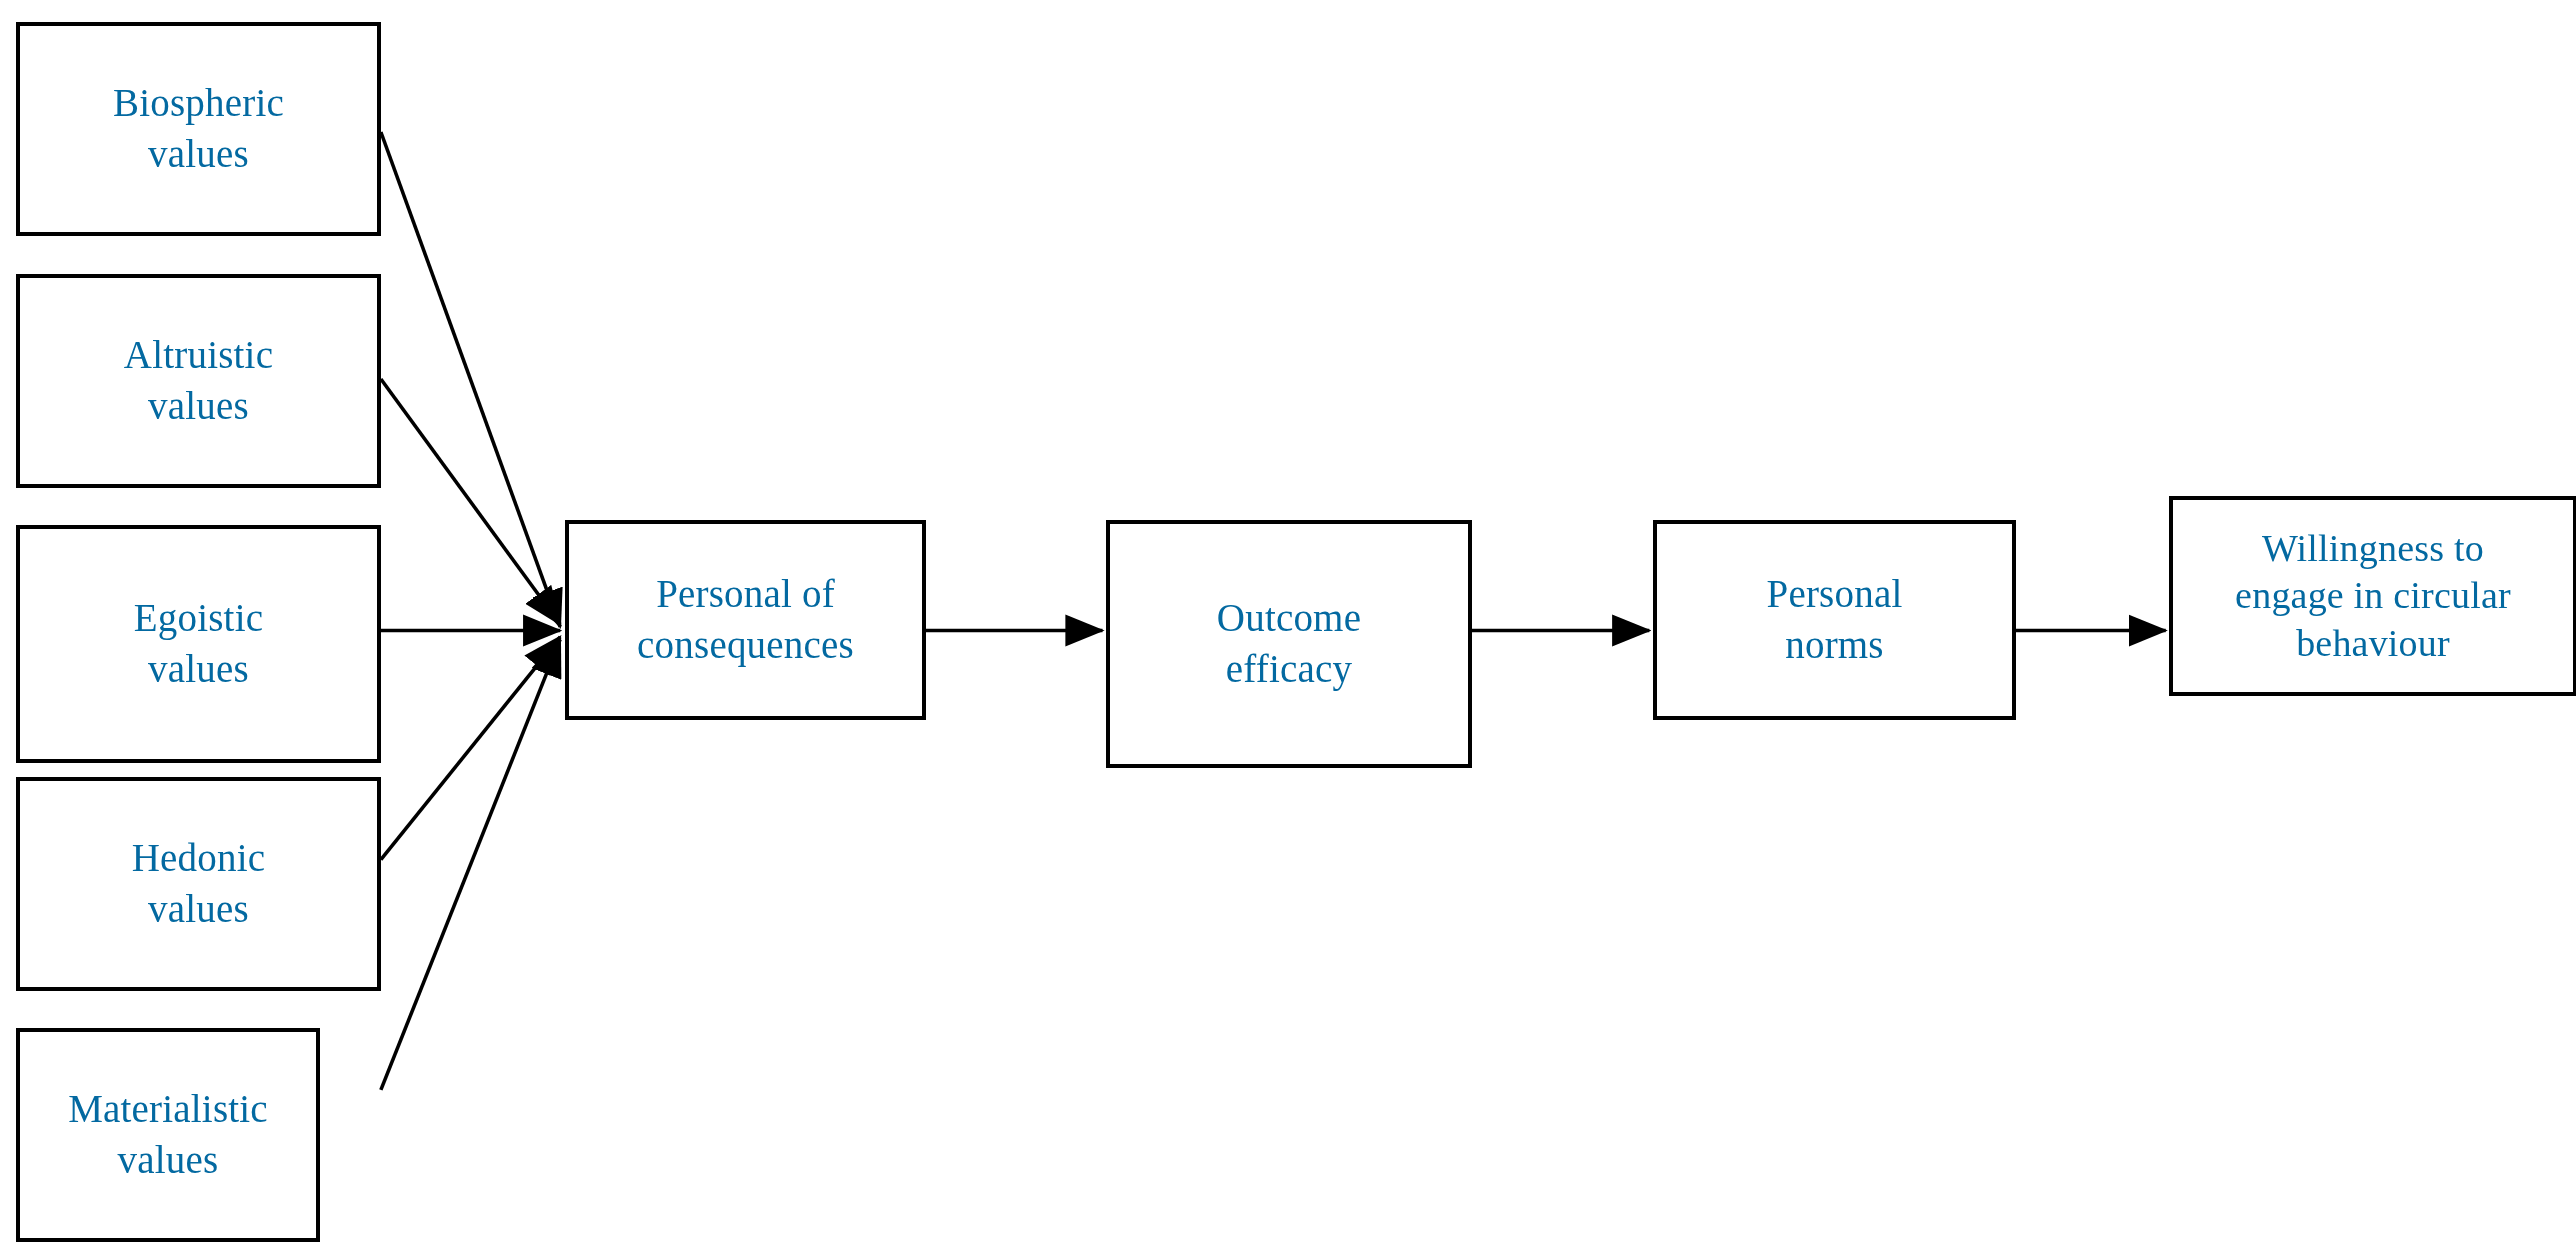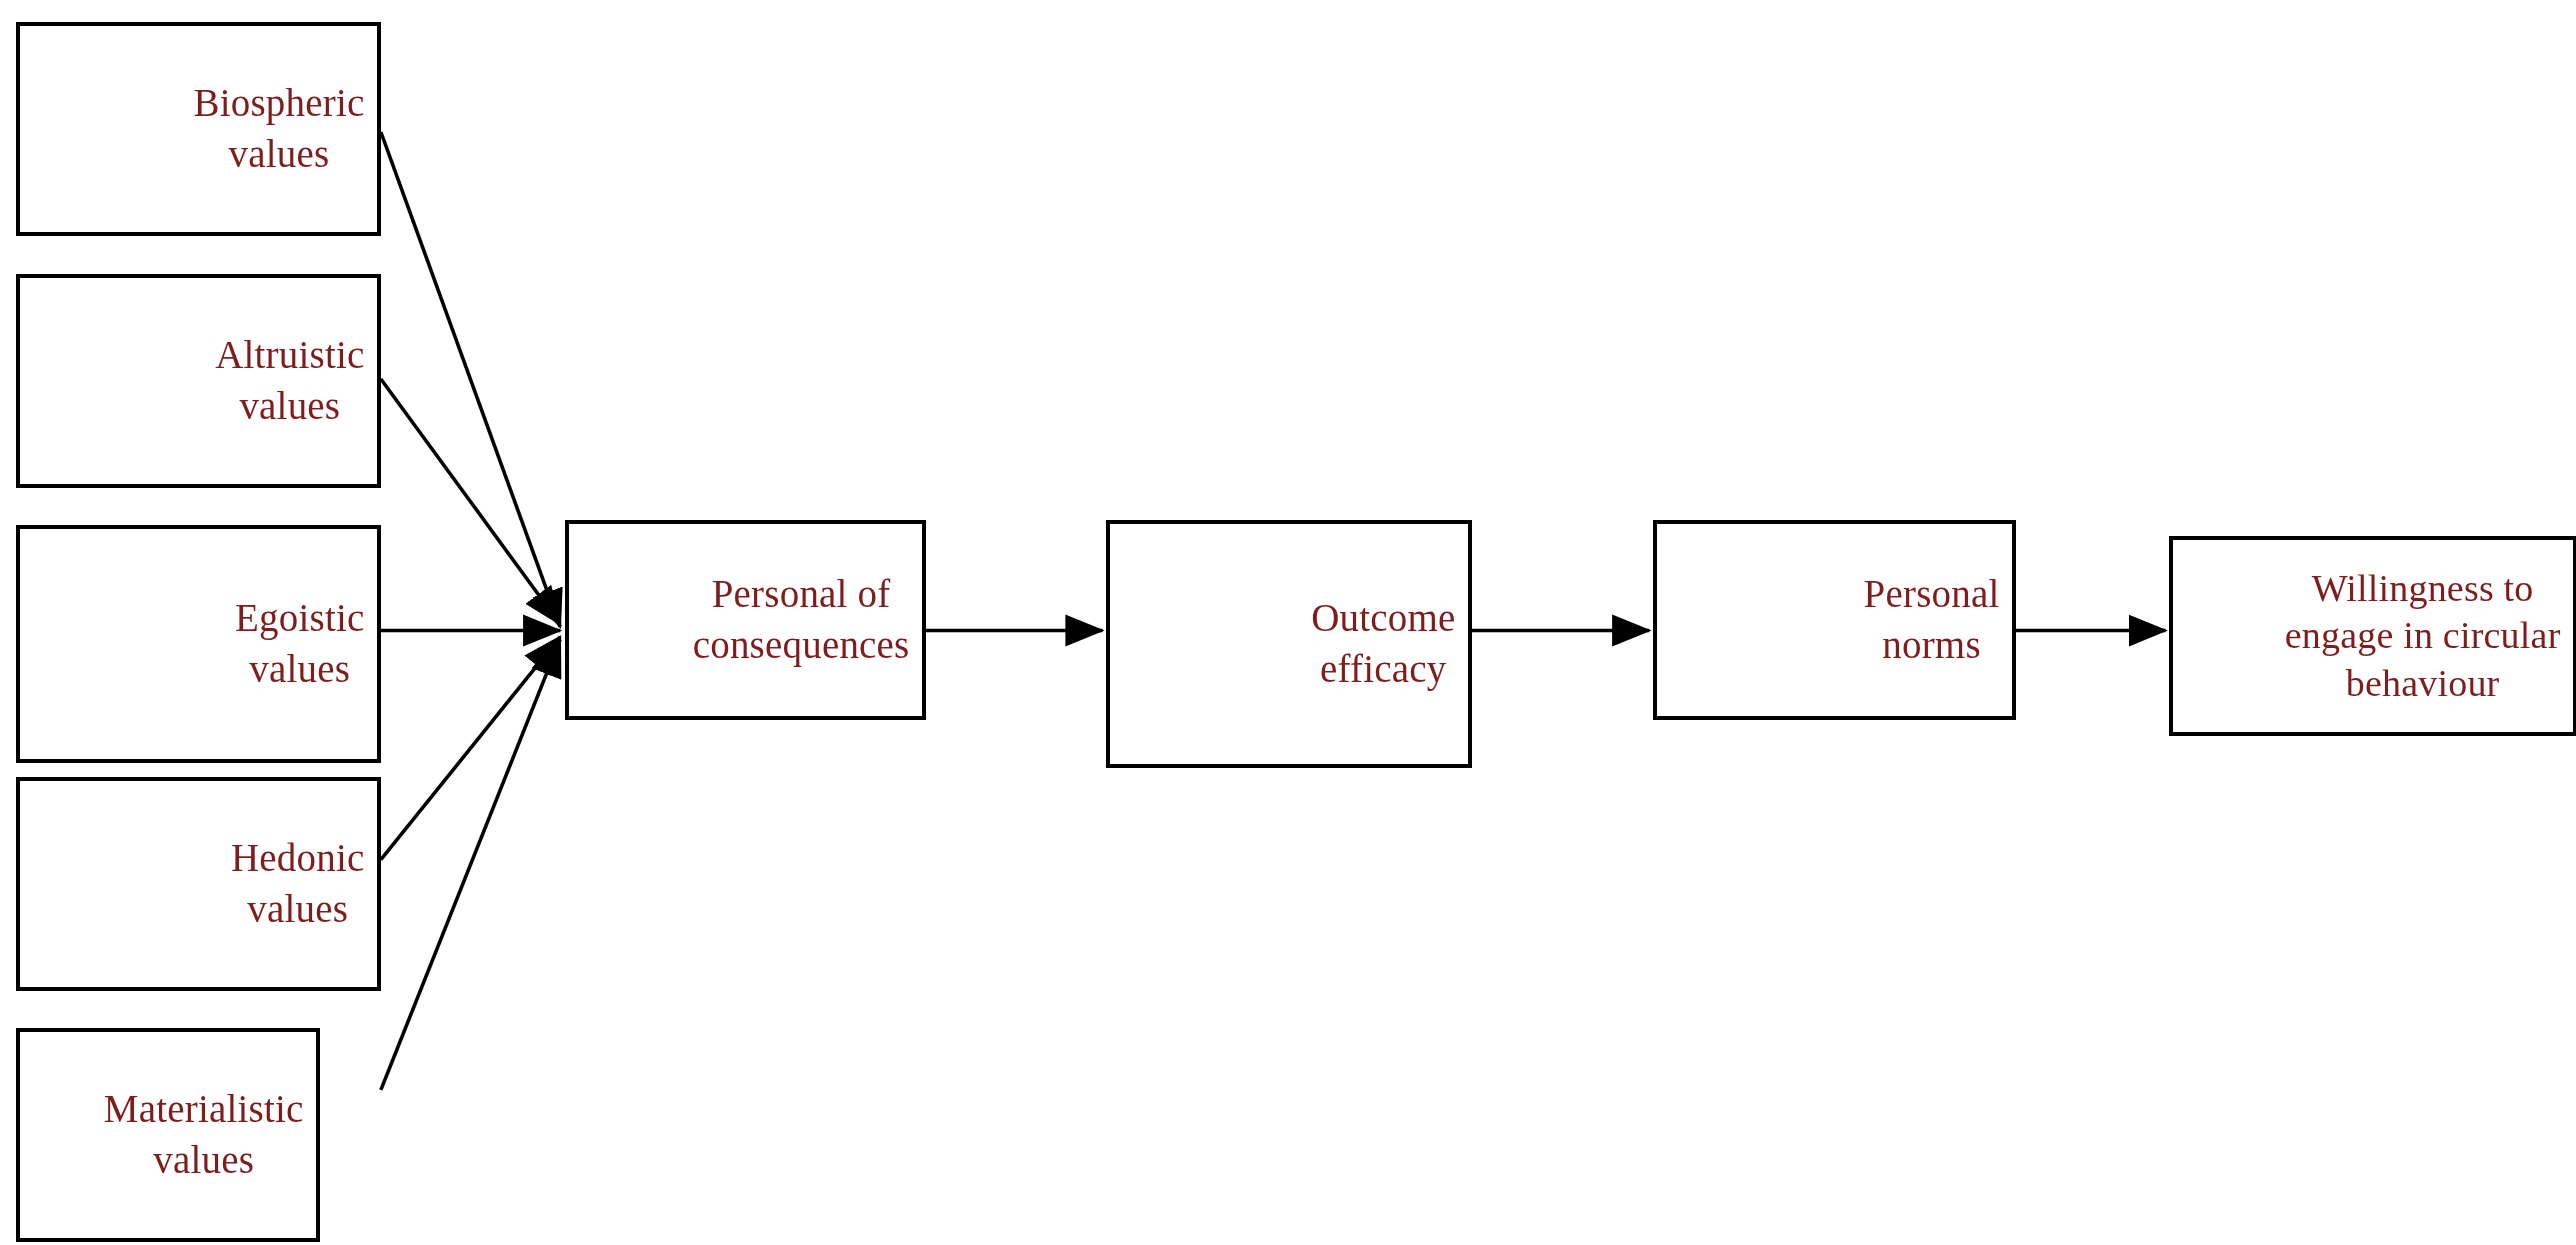--- a/index.html
+++ b/index.html
@@ -15,23 +15,23 @@
     overflow: hidden;
     font-family: "Liberation Serif", "DejaVu Serif", serif;
   }
   .node {
     position: absolute;
     box-sizing: border-box;
     border: 4.5px solid #000000;
     background: #ffffff;
     display: flex;
     align-items: center;
-    justify-content: flex-end;
+    justify-content: center;
     text-align: center;
-    color: #7f1d1d;
+    color: #0369a1;
     z-index: 3;
     font-family: Liberation Serif, serif;
   }
   .node .label {
     display: block;
     font-size: 39px;
     line-height: 1.30;
     letter-spacing: 0.2px;
     padding: 0 12.5px;
     white-space: pre-line;
@@ -106,20 +106,20 @@
   <div class="node" style="left:1106px; top:520px; width:366px; height:248px;">
     <span class="label">Outcome
 efficacy</span>
   </div>
 
   <div class="node" style="left:1653px; top:520px; width:363px; height:200px;">
     <span class="label">Personal
 norms</span>
   </div>
 
-  <div class="node wide" style="left:2169px; top:536px; width:408px; height:200px;">
+  <div class="node wide" style="left:2169px; top:496px; width:408px; height:200px;">
     <span class="label">Willingness to
 engage in circular
 behaviour</span>
   </div>
 
 </div>
 
 
 </body></html>

